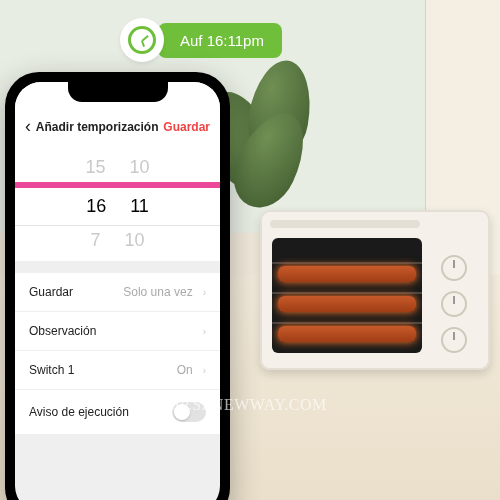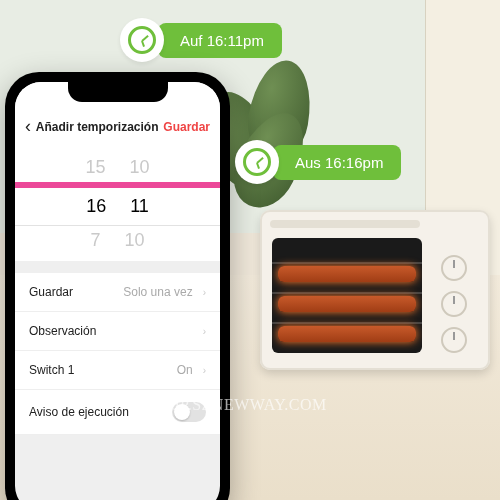--- a/index.html
+++ b/index.html
@@ -80,26 +80,20 @@
       <div class="knob"></div>
     </div>
   </div>
 
   <div class="bubble b1">
     <div class="iconwrap">
         <div class="clock"></div>
       </div>
     <div class="pill">Auf 16:11pm</div>
   </div>
-  <div class="bubble b2">
-    <div class="iconwrap">
-        <div class="clock"></div>
-      </div>
-    <div class="pill">Aus 16:16pm</div>
-  </div>
 
   <div class="phone">
     <div class="screen">
       <div class="notch"></div>
       <div class="status-bar"></div>
 
       <div class="nav">
         <span class="back">‹</span>
         <span class="title">Añadir temporización</span>
         <span class="save">Guardar</span>

